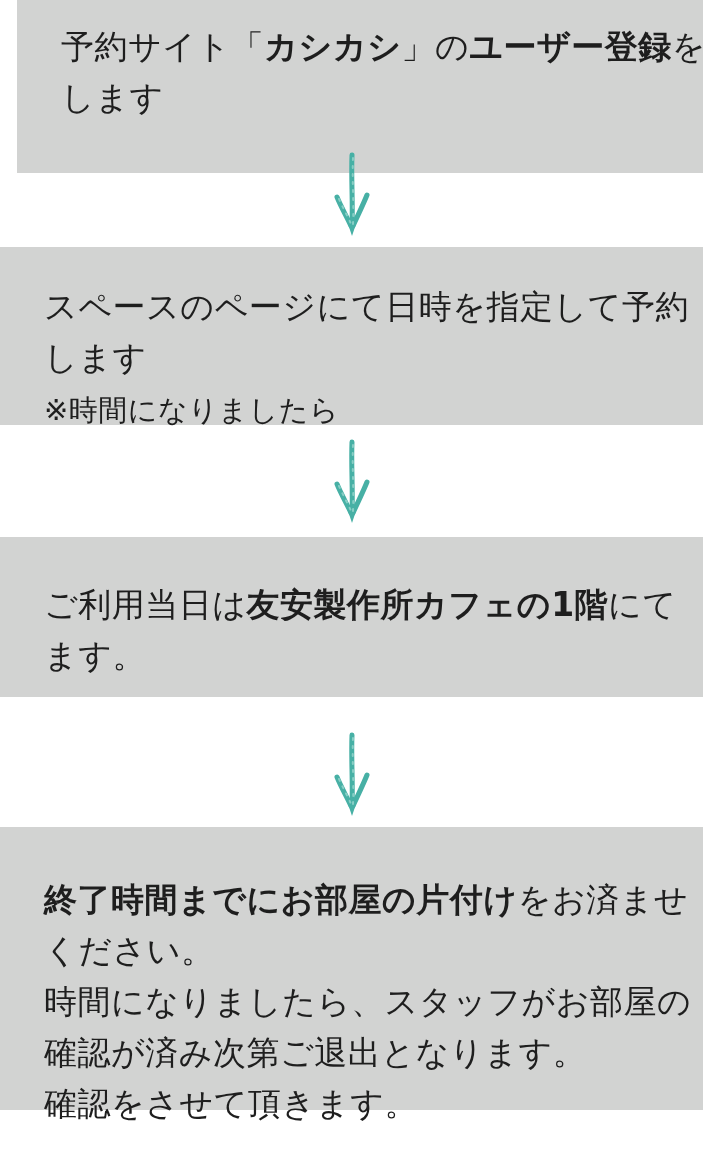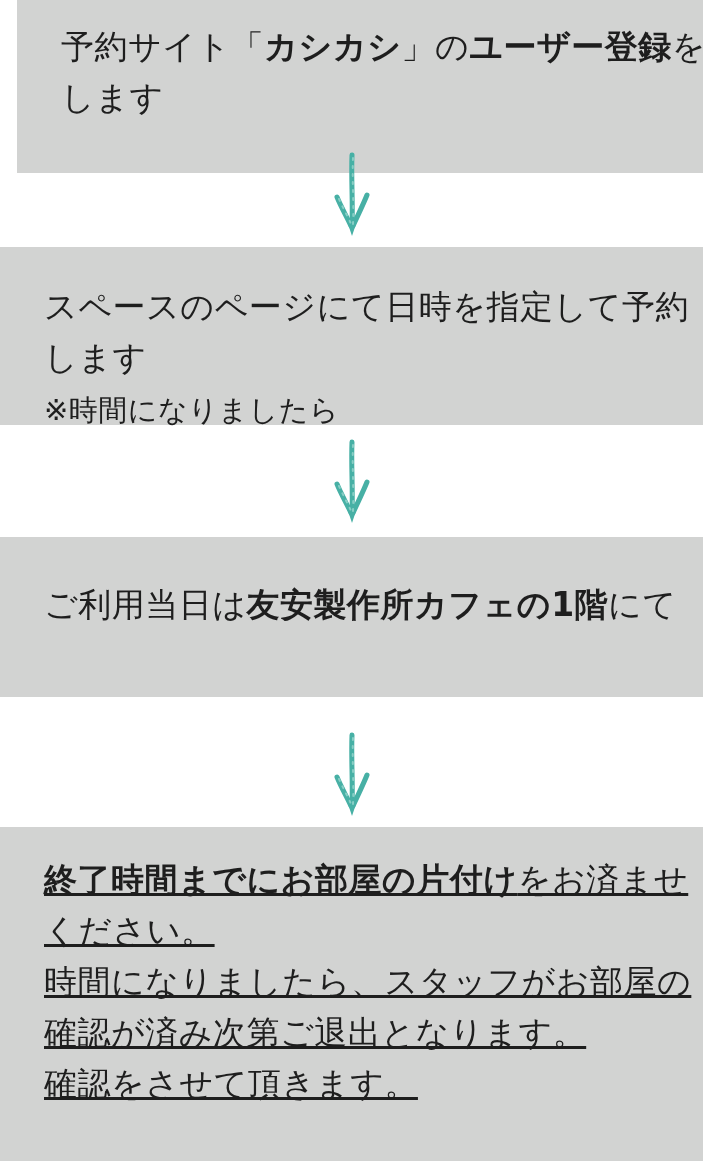--- a/index.html
+++ b/index.html
@@ -24,21 +24,21 @@
     position: absolute;
     left: 0;
     width: 703px;
     background: var(--box-bg);
     padding-left: 44px;
     padding-right: 38px;
   }
   #step-box-1 { top: 0;     height: 173px; padding-top: 21px; margin-left: 17px; }
   #step-box-2 { top: 247px; height: 178px; padding-top: 34px; }
   #step-box-3 { top: 537px; height: 160px; padding-top: 42px; }
-  #step-box-4 { top: 827px; height: 334px; padding-top: 27px; text-decoration: underline; }
+  #step-box-4 { top: 827px; height: 283px; padding-top: 47px; }
   .line {
     font-size: 33px;
     line-height: 51px;
     letter-spacing: 0.5px;
     white-space: nowrap;
     font-weight: 400;
   }
   .line span { font-weight: 400; }
   .line span.b { font-weight: 700; }
   .line span.small { font-size: 29px; }
@@ -96,20 +96,21 @@
     <path class="main-stroke" d="M23 3 C22 25 24 50 23 74"></path>
     <path class="main-stroke" d="M8 45 C12 55 18 65 22 74"></path>
     <path class="main-stroke" d="M38 43 C34 53 28 65 24 74"></path>
     <polygon class="tip" points="17,66 29,66 23,84"></polygon>
     <path class="texture-stroke" d="M24 6 C23 28 25 50 24 72"></path>
     <path class="texture-stroke" d="M10 47 C14 56 19 65 22 72"></path>
   </svg>
 
   <div class="step-box" id="step-box-3">
       <div class="line"><span>ご利用当日は</span><span class="b">友安製作所カフェの1階</span><span>にて</span></div>
+      <div class="line"><span>ます。</span></div>
     </div>
 
   <svg class="flow-arrow" id="flow-arrow-3" viewBox="0 0 46 86" aria-hidden="true">
     <path class="main-stroke" d="M23 3 C22 25 24 50 23 74"></path>
     <path class="main-stroke" d="M8 45 C12 55 18 65 22 74"></path>
     <path class="main-stroke" d="M38 43 C34 53 28 65 24 74"></path>
     <polygon class="tip" points="17,66 29,66 23,84"></polygon>
     <path class="texture-stroke" d="M24 6 C23 28 25 50 24 72"></path>
     <path class="texture-stroke" d="M10 47 C14 56 19 65 22 72"></path>
   </svg>

